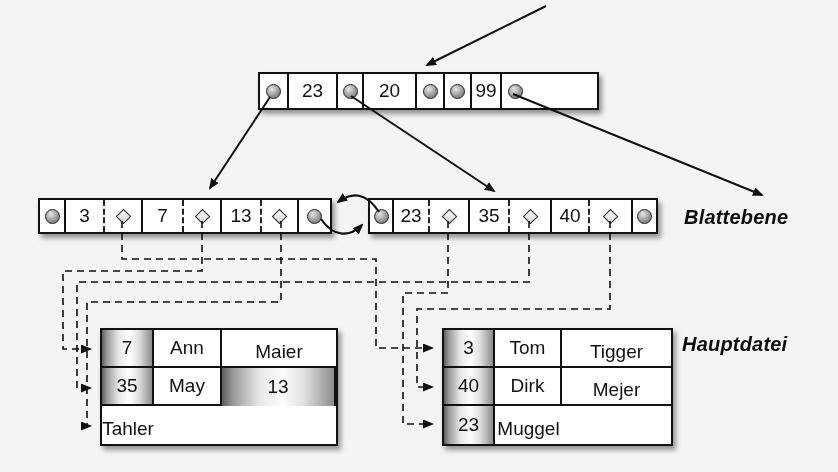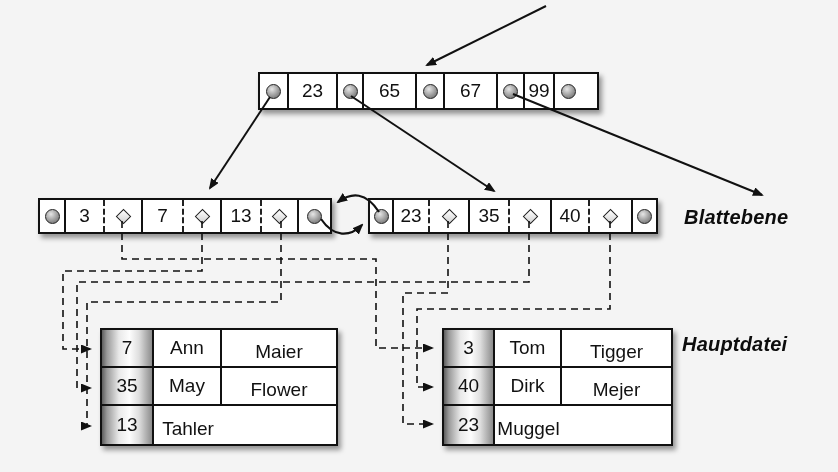--- a/index.html
+++ b/index.html
@@ -59,27 +59,24 @@
     <div class="cell sep-solid" style="width:29px;">
         <span class="ptr-circle"></span>
       </div>
     <div class="cell sep-solid" style="width:49px;">
         <span>23</span>
       </div>
     <div class="cell sep-solid" style="width:26px;">
         <span class="ptr-circle"></span>
       </div>
     <div class="cell sep-solid" style="width:53px;">
-        <span>65</span>
+        <span>20</span>
       </div>
     <div class="cell sep-solid" style="width:28px;">
         <span class="ptr-circle"></span>
-      </div>
-    <div class="cell sep-solid" style="width:53px;">
-        <span>67</span>
       </div>
     <div class="cell sep-solid" style="width:27px;">
         <span class="ptr-circle"></span>
       </div>
     <div class="cell sep-solid" style="width:30px;">
         <span>99</span>
       </div>
     <div class="cell" style="width:26px;">
         <span class="ptr-circle"></span>
       </div>
@@ -138,21 +135,20 @@
         <span class="ptr-circle"></span>
       </div>
   </div>
 
   <div class="rectable" style="left:100px;top:328px;width:238px;height:118px;grid-template-columns:52px 68px 1fr;grid-template-rows:1fr 1fr 1fr;">
     <div class="tcell keycol">7</div>
     <div class="tcell">Ann</div>
     <div class="tcell lastcol">Maier</div>
     <div class="tcell keycol">35</div>
     <div class="tcell">May</div>
-    <div class="tcell lastcol">Flower</div>
     <div class="tcell keycol lastrow">13</div>
     <div class="tcell lastcol lastrow">Tahler</div>
   </div>
 
   <div class="rectable" style="left:442px;top:328px;width:231px;height:118px;grid-template-columns:51px 67px 1fr;grid-template-rows:1fr 1fr 1fr;">
     <div class="tcell keycol">3</div>
     <div class="tcell">Tom</div>
     <div class="tcell lastcol">Tigger</div>
     <div class="tcell keycol">40</div>
     <div class="tcell">Dirk</div>

